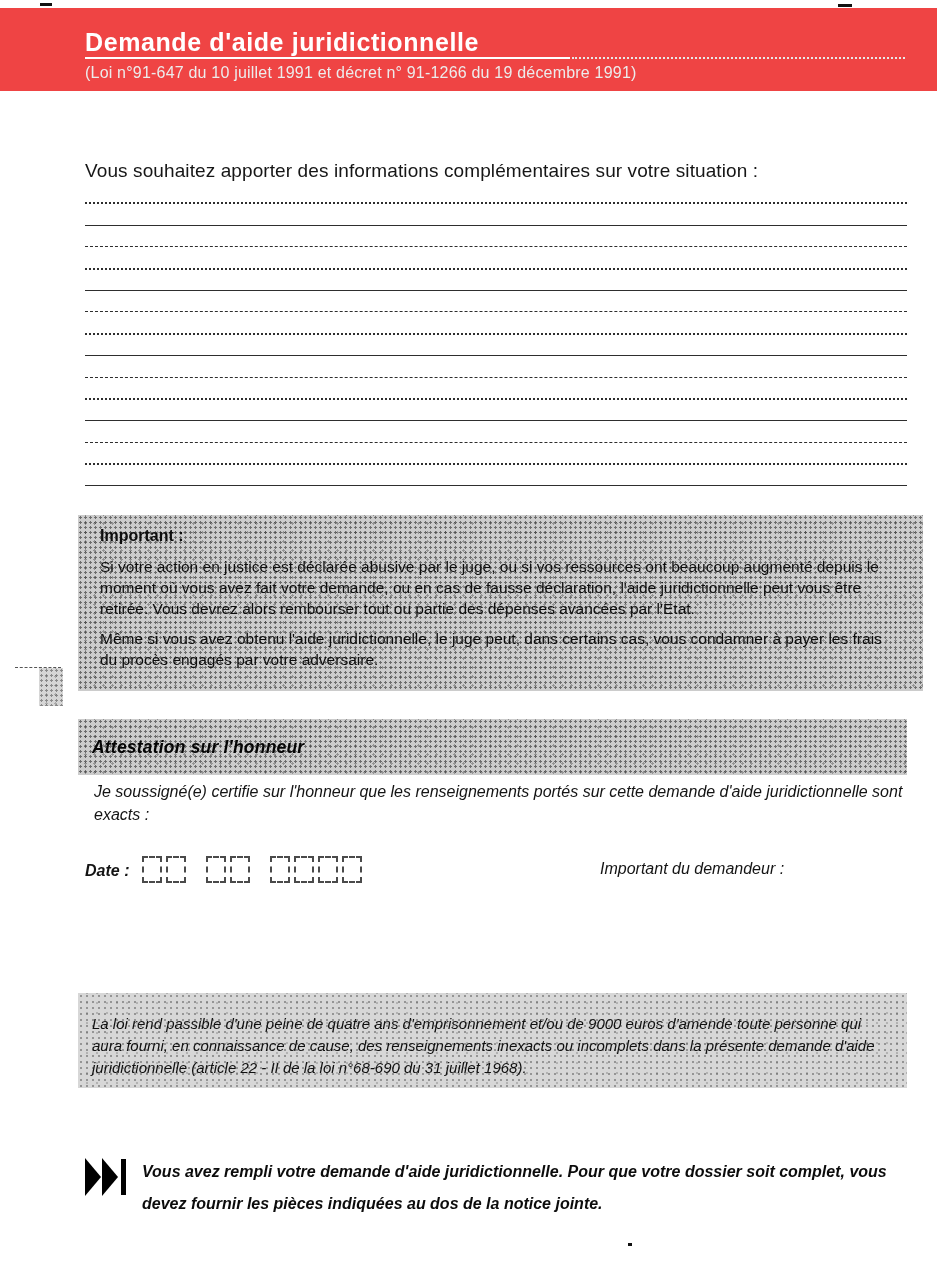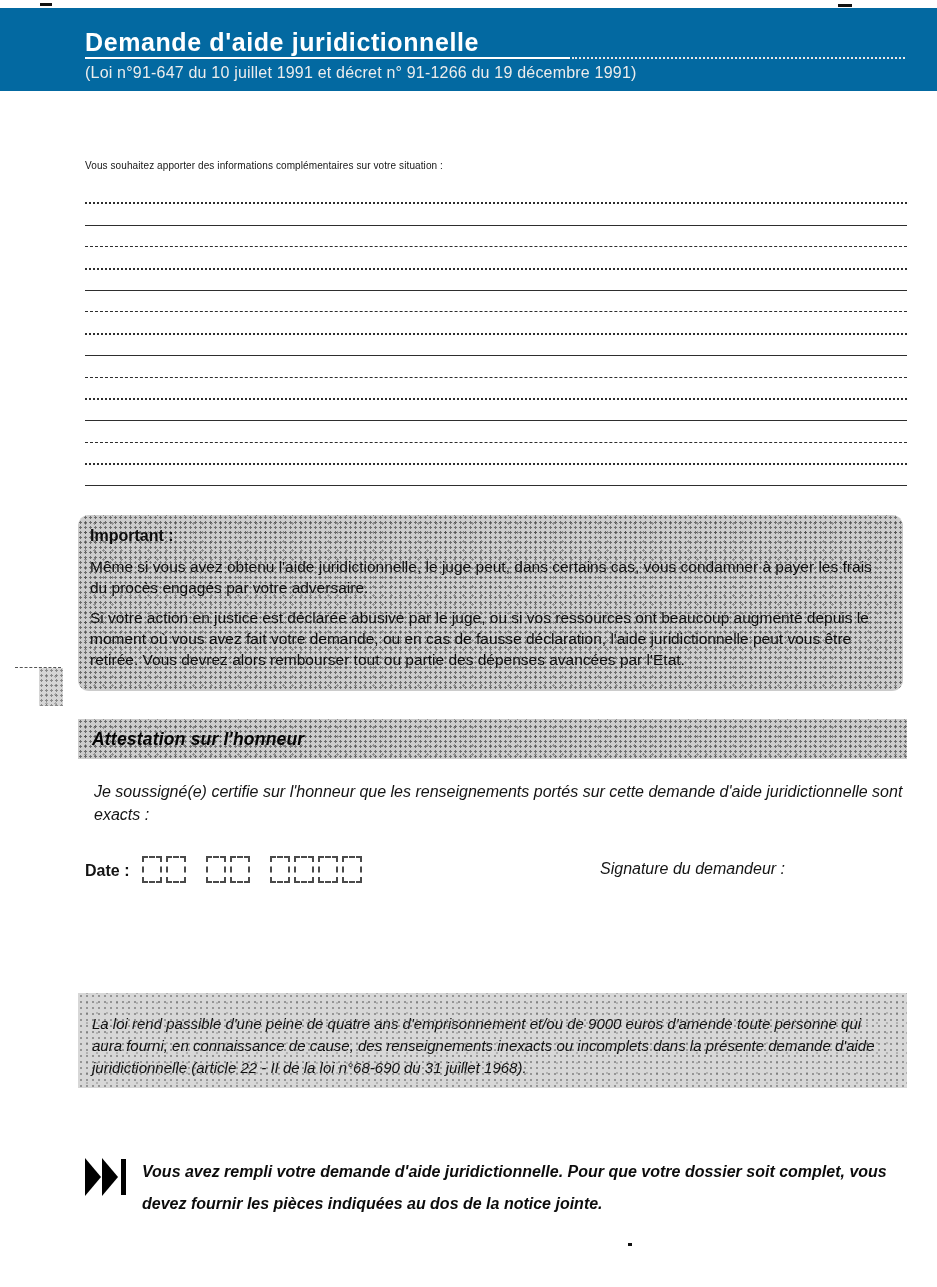--- a/index.html
+++ b/index.html
@@ -8,21 +8,21 @@
     width:937px;height:1287px;
     margin:0 auto;
     background:#ffffff;
     font-family:"Liberation Sans", sans-serif;
     color:#1a1a1a;
     overflow:hidden;
   }
   
   .band{
     position:absolute;left:0;top:8px;width:937px;height:83px;
-    background:#0369a1;
+    background:#ef4444;
   }
   .band-title{
     position:absolute;left:85px;top:20px;
     font-size:25px;font-weight:bold;color:#ffffff;
     letter-spacing:0.6px;white-space:nowrap;
   }
   .title-rule-solid{
     position:absolute;left:85px;top:49px;width:485px;height:0;
     border-top:2px solid #ffffff;
   }
@@ -31,21 +31,21 @@
     border-top:2px dotted #e8e8e8;
   }
   .band-subtitle{
     position:absolute;left:85px;top:56px;
     font-size:16px;color:#ececec;letter-spacing:0.2px;white-space:nowrap;
   }
   .speck{position:absolute;background:#111;}
   
   .intro{
     position:absolute;left:85px;top:160px;width:830px;
-    font-size:10px;color:#161616;letter-spacing:0.1px;
+    font-size:19px;color:#161616;letter-spacing:0.1px;
   }
   .wlines{
     position:absolute;left:85px;top:182px;width:822px;
   }
   .wline{height:20.4px;border-bottom:1px solid #2e2e2e;}
   .wline:nth-child(3n){border-bottom-style:dashed;}
   .wline:nth-child(3n+1){border-bottom-style:dotted;border-bottom-width:2px;}
   
   .halftone{
     background-color:#cccccc;
@@ -58,51 +58,51 @@
   .halftone-light{
     background-color:#d7d7d7;
     background-image:
       radial-gradient(circle, rgba(50,50,50,0.4) 1px, rgba(0,0,0,0) 1.3px),
       radial-gradient(circle, rgba(110,110,110,0.35) 1px, rgba(0,0,0,0) 1.3px);
     background-size:6px 6px, 10px 10px;
     background-position:0 0, 4px 5px;
   }
   .important-box{
     position:absolute;left:78px;top:515px;width:801px;height:156px;
-    padding:10px 12px;
-    font-size:15.5px;line-height:21px;color:#0d0d0d;border-radius:11px;
+    padding:10px 22px;
+    font-size:15.5px;line-height:21px;color:#0d0d0d;
   }
   .important-title{font-weight:bold;font-size:16px;margin:0 0 10px 0;}
   .important-box p{margin:0 0 9px 0;}
   
   .cut-line{
     position:absolute;left:15px;top:667px;width:46px;height:0;
     border-top:1px dashed #555;
   }
   .noise-block{
     position:absolute;left:39px;top:668px;width:24px;height:38px;
     opacity:0.8;
   }
   
   .attestation-banner{
     position:absolute;left:78px;top:719px;width:801px;height:40px;
-    display:flex;align-items:center;padding:0 14px;
+    display:flex;align-items:center;padding:8px 14px;
     font-size:17.5px;font-weight:bold;font-style:italic;color:#050505;
     letter-spacing:0.2px;
   }
   .statement{
     position:absolute;left:94px;top:780px;width:828px;
     font-size:16px;font-style:italic;line-height:23px;color:#141414;
   }
   .date-row{
     position:absolute;left:85px;top:856px;width:828px;height:36px;
   }
   .date-label{
     position:absolute;left:0;top:6px;
-    font-size:16px;font-weight:bold;color:#141414;
+    font-size:16px;font-style:italic;font-weight:bold;color:#141414;
   }
   .date-boxes{position:absolute;left:57px;top:0;display:flex;align-items:center;}
   .dgroup{display:flex;margin-right:16px;}
   .dbox{
     width:16px;height:23px;margin-right:4px;
     border:2px dashed #4a4a4a;
     background:#ffffff;
   }
   .signature-label{
     position:absolute;left:515px;top:4px;
@@ -163,22 +163,22 @@
     <div class="wline"></div>
     <div class="wline"></div>
     <div class="wline"></div>
     <div class="wline"></div>
     <div class="wline"></div>
     <div class="wline"></div>
   </div>
 
   <div class="important-box halftone">
     <div class="important-title">Important :</div>
+    <p>Si votre action en justice est déclarée abusive par le juge, ou si vos ressources ont beaucoup augmenté depuis le moment où vous avez fait votre demande, ou en cas de fausse déclaration, l'aide juridictionnelle peut vous être retirée. Vous devrez alors rembourser tout ou partie des dépenses avancées par l'Etat.</p>
     <p>Même si vous avez obtenu l'aide juridictionnelle, le juge peut, dans certains cas, vous condamner à payer les frais du procès engagés par votre adversaire.</p>
-    <p>Si votre action en justice est déclarée abusive par le juge, ou si vos ressources ont beaucoup augmenté depuis le moment où vous avez fait votre demande, ou en cas de fausse déclaration, l'aide juridictionnelle peut vous être retirée. Vous devrez alors rembourser tout ou partie des dépenses avancées par l'Etat.</p>
   </div>
 
   <div class="cut-line"></div>
   <div class="noise-block halftone"></div>
 
   <div class="attestation-banner halftone">
     <span>Attestation sur l'honneur</span>
   </div>
   <div class="statement">Je soussigné(e) certifie sur l'honneur que les renseignements portés sur cette demande d'aide juridictionnelle sont exacts :</div>
 
@@ -193,21 +193,21 @@
         <div class="dbox"></div>
         <div class="dbox"></div>
       </div>
       <div class="dgroup">
         <div class="dbox"></div>
         <div class="dbox"></div>
         <div class="dbox"></div>
         <div class="dbox"></div>
       </div>
     </div>
-    <span class="signature-label">Signature du demandeur :</span>
+    <span class="signature-label">Important du demandeur :</span>
   </div>
 
   <div class="legal-box legal-box-1 halftone-light">
     <span>La loi rend passible d'une peine de quatre ans d'emprisonnement et/ou de 9000 euros d'amende toute personne qui aura fourni, en connaissance de cause, des renseignements inexacts ou incomplets dans la présente demande d'aide juridictionnelle (article 22 - II de la loi n°68-690 du 31 juillet 1968).</span>
   </div>
 
   <div class="footer-icon">
     <div class="tri tri-1"></div>
     <div class="tri tri-2"></div>
     <div class="fbar"></div>

